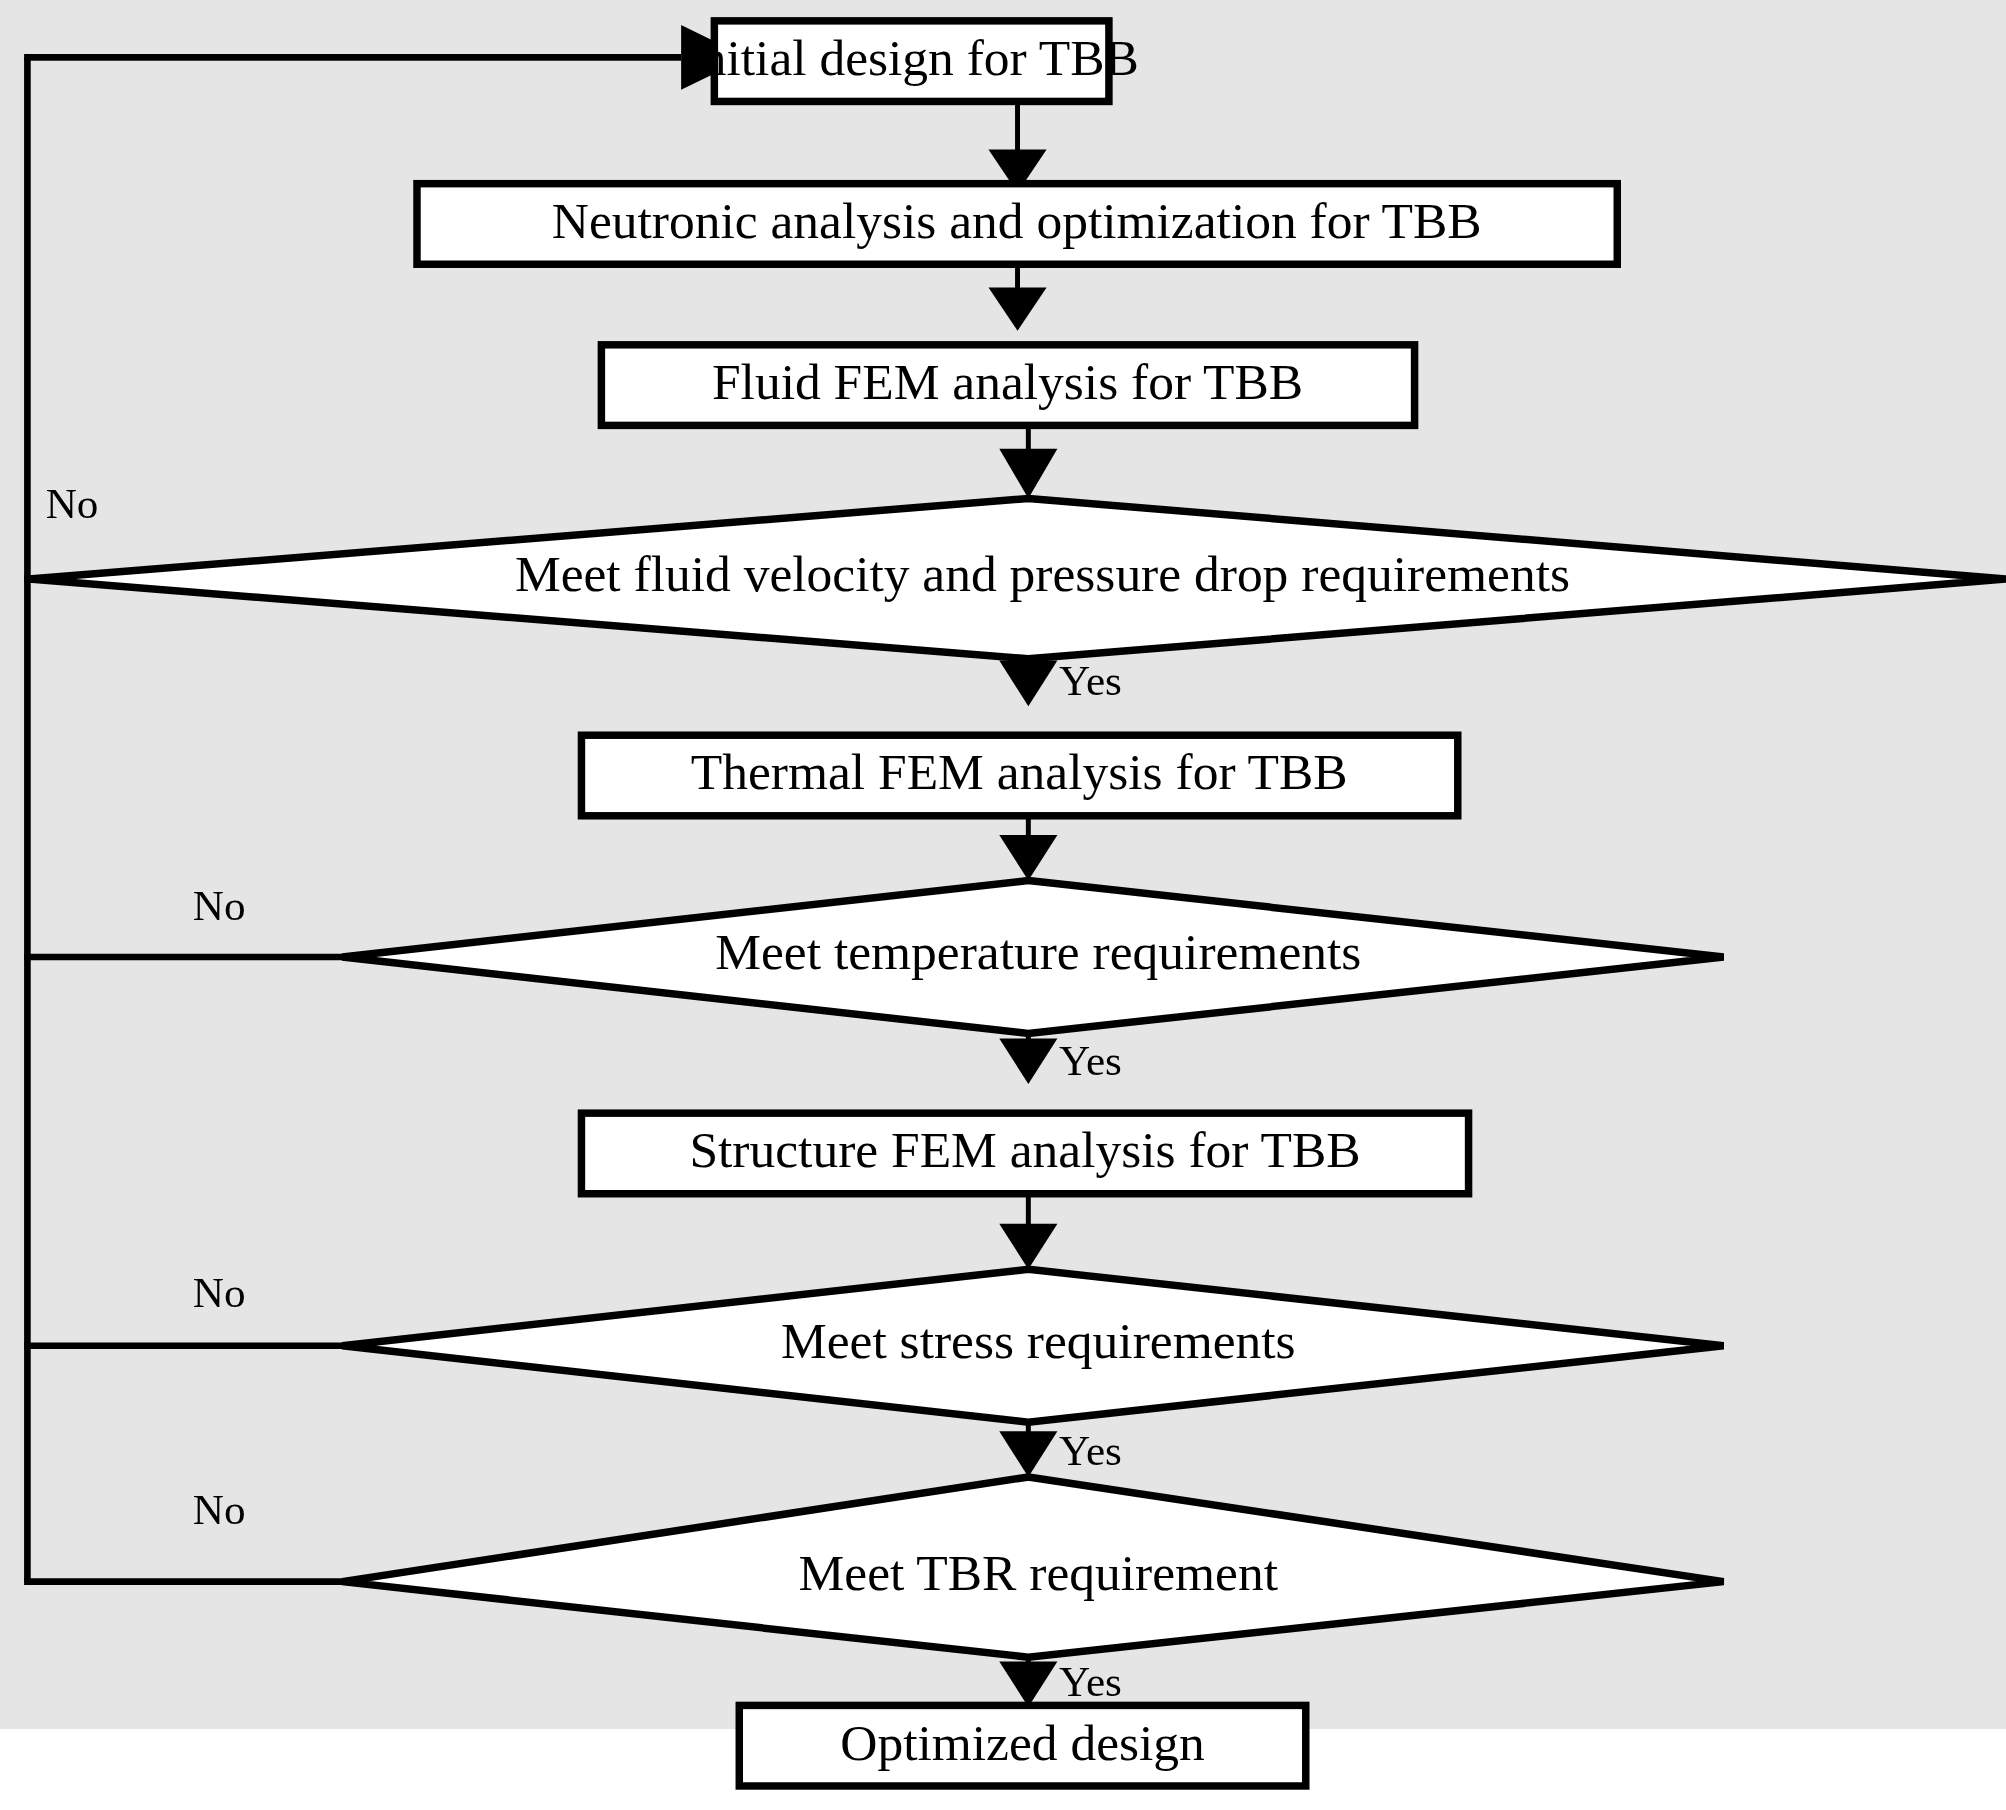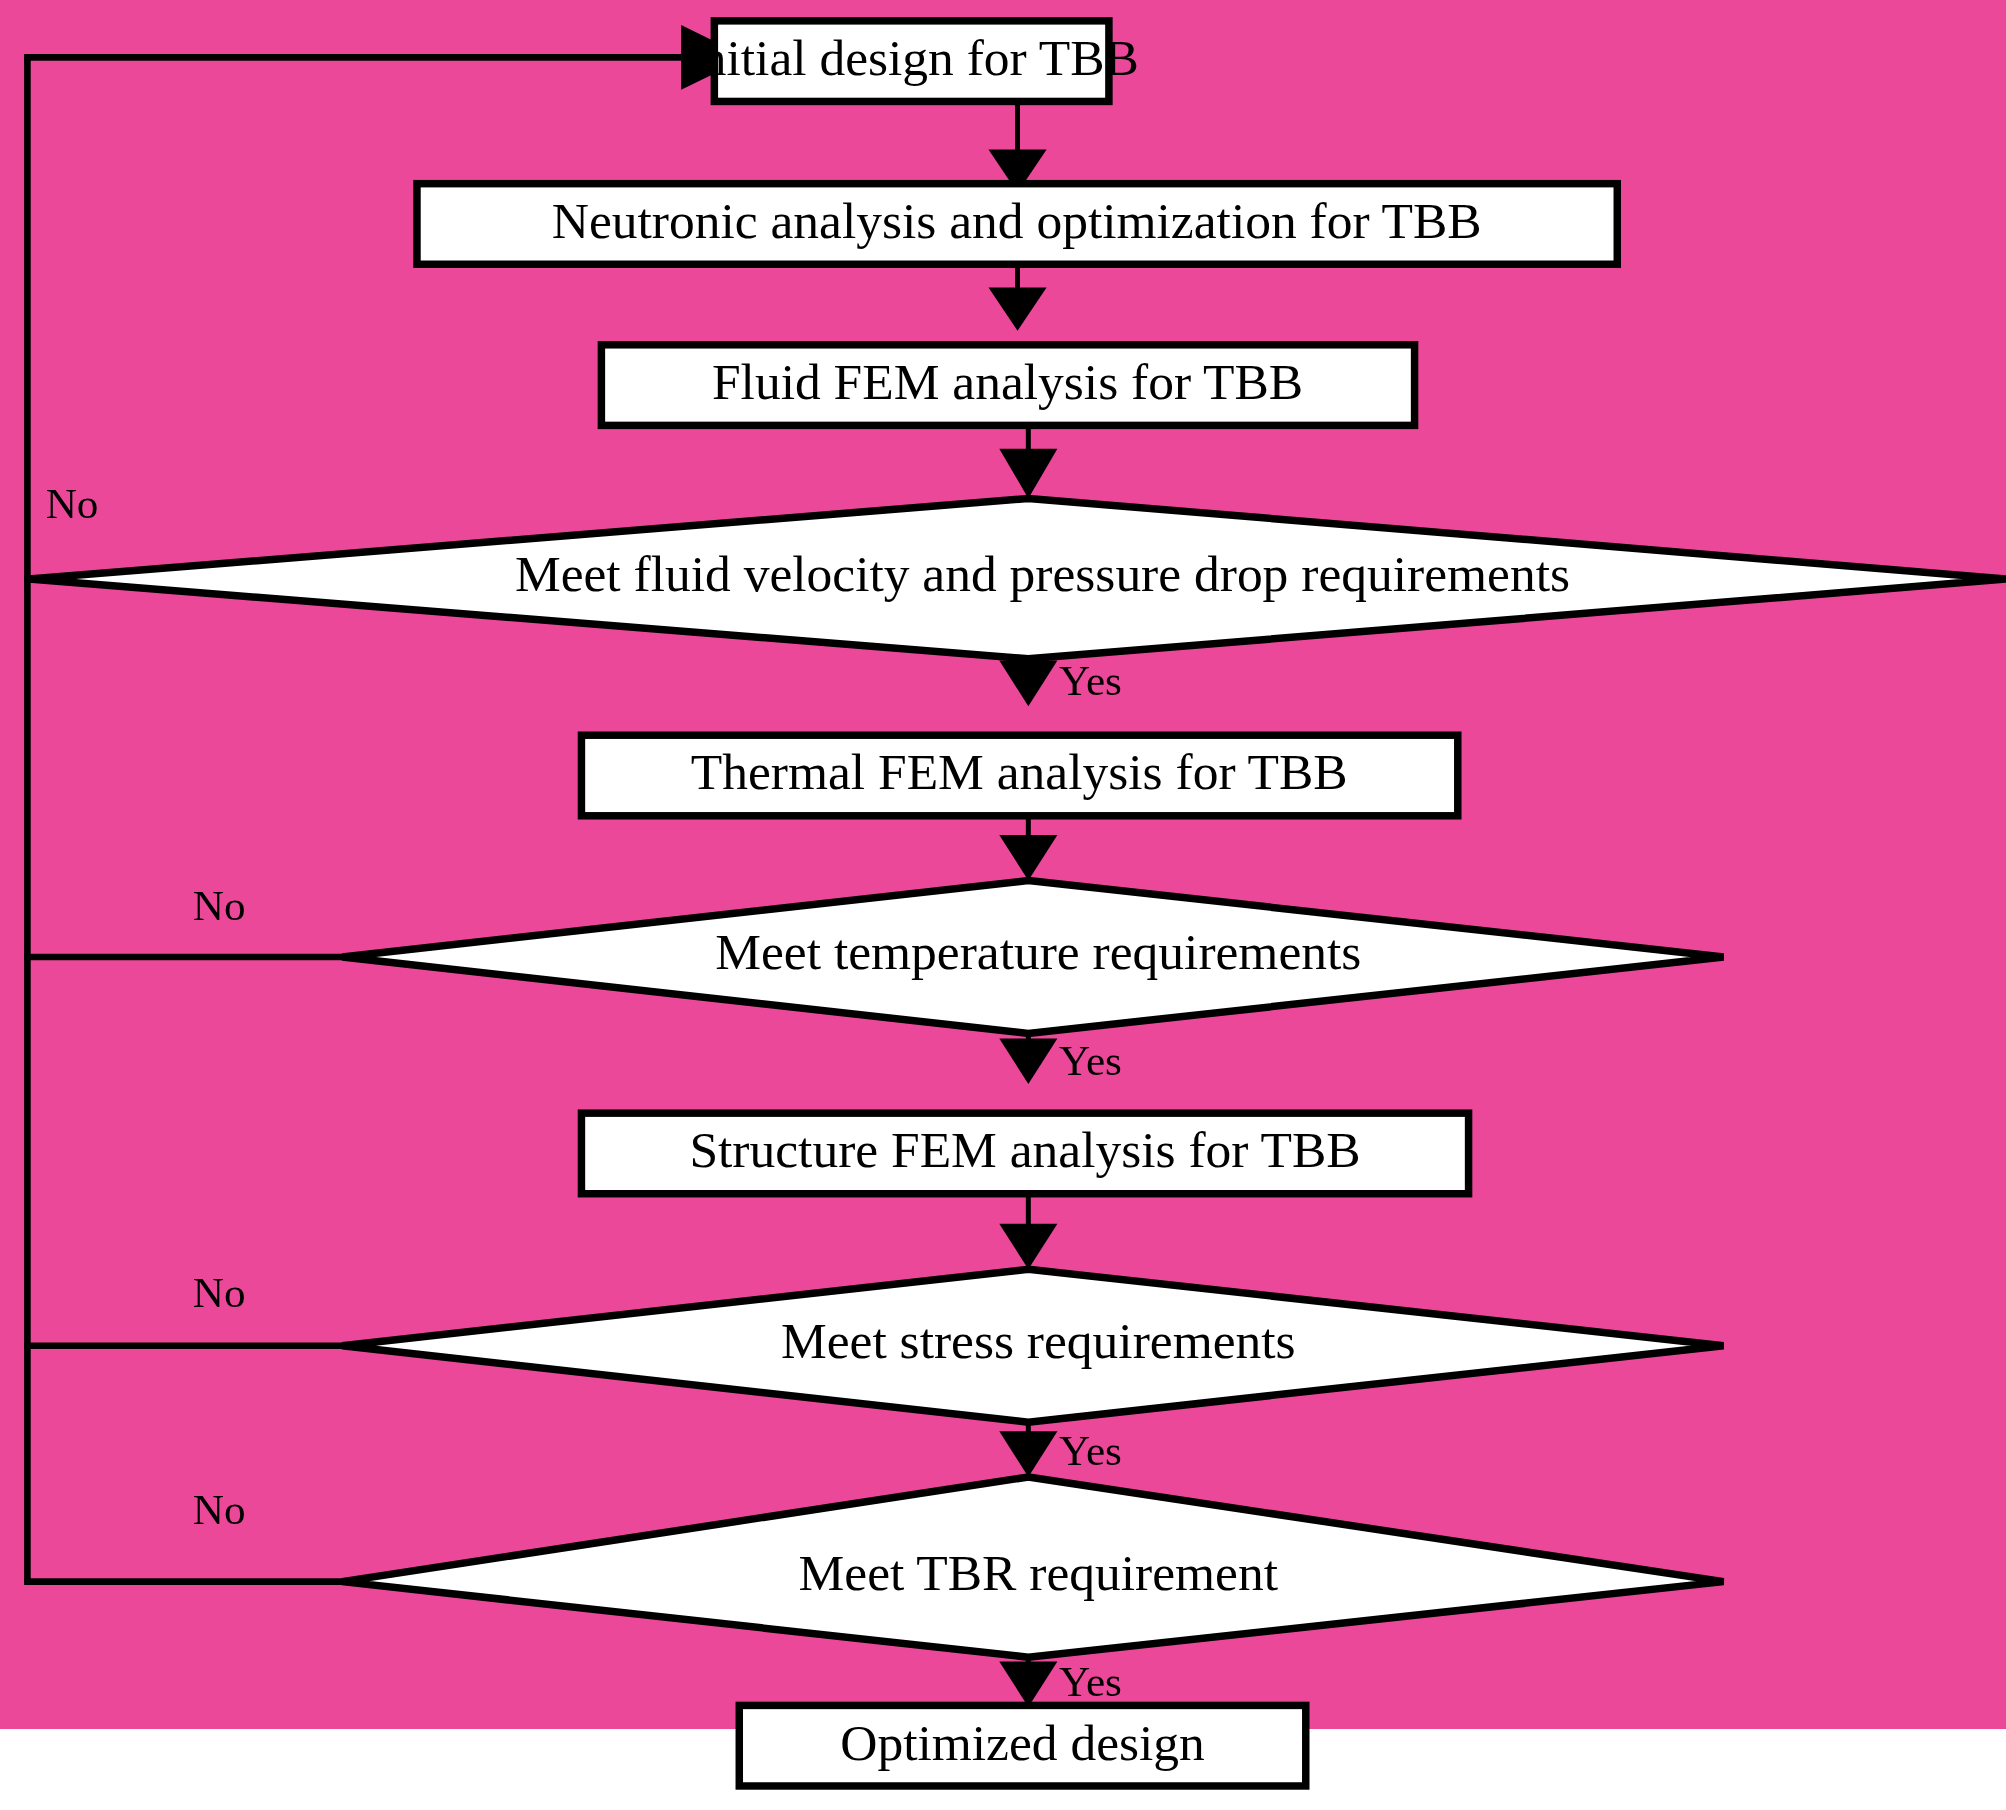--- a/index.html
+++ b/index.html
@@ -10,21 +10,21 @@
   body {
     width: 2006px;
     height: 1811px;
     font-family: "Liberation Serif", "DejaVu Serif", serif;
     overflow: hidden;
   }
   #flowchart-root {
     position: relative;
     width: 2006px;
     height: 1729px;
-    background: #ec4899;
+    background: #e5e5e5;
   }
   svg.chart-svg {
     position: absolute;
     top: 0;
     left: 0;
     width: 2006px;
     height: 1811px;
     display: block;
   }
   .node-shape {

